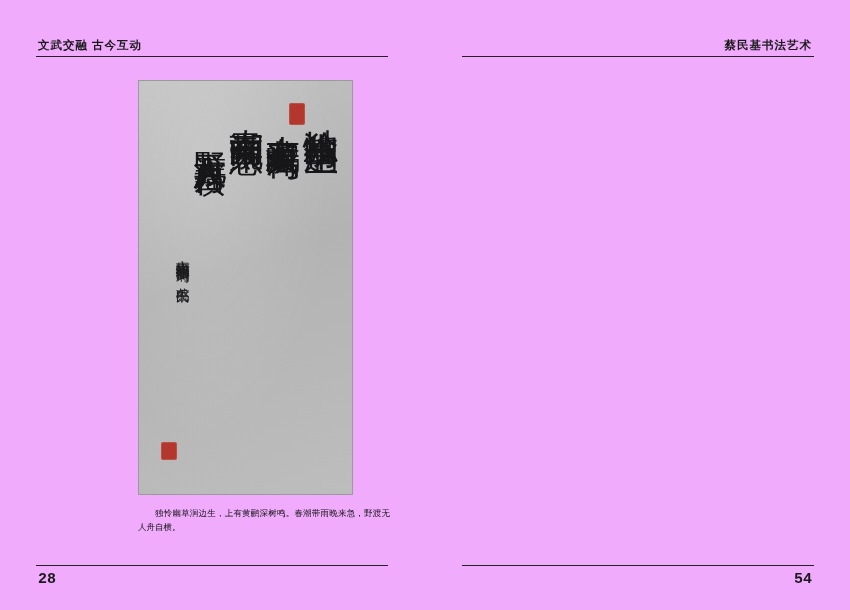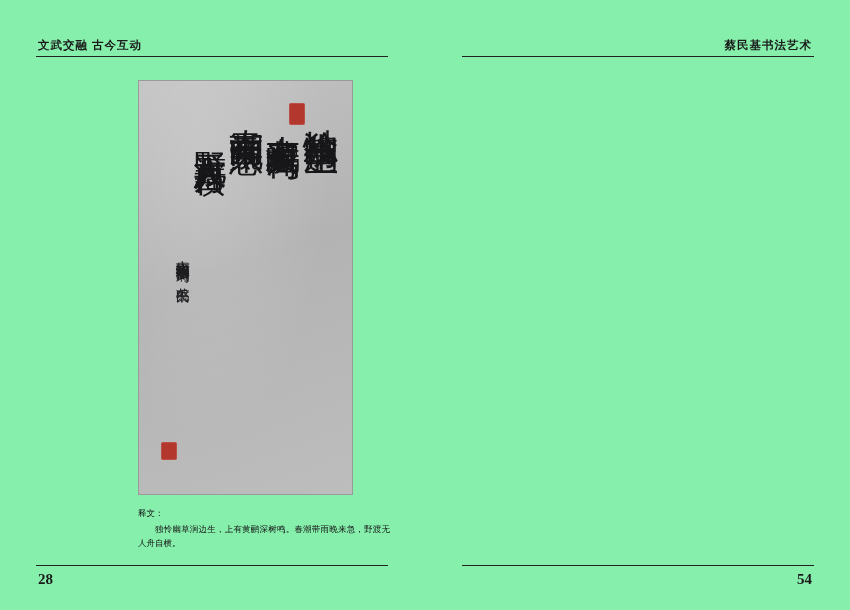--- a/index.html
+++ b/index.html
@@ -11,21 +11,21 @@
     width: 850px;
     height: 610px;
     font-family: "Liberation Serif", serif;
     overflow: hidden;
   }
 
   #book-spread {
     position: relative;
     width: 850px;
     height: 610px;
-    background: #86efac;
+    background: #f0abfc;
     box-sizing: border-box;
   }
 
   
   .page {
     position: absolute;
     top: 0;
     width: 425px;
     height: 610px;
     box-sizing: border-box;
@@ -145,20 +145,21 @@
     padding-right: 4px;
   }
 
   
   .folio {
     position: absolute;
     bottom: 22px;
     font-size: 15px;
     font-weight: bold;
     color: #1a1a1a;
+    font-family: Liberation Mono, monospace;
   }
   .folio.left  { left: 38px;  }
   .folio.right { right: 38px; }
 
   .folio-rule {
     position: absolute;
     bottom: 44px;
     height: 1px;
     background: #222222;
   }
@@ -185,21 +186,20 @@
         <div class="calli-col c2">上有黄鹂深树鸣</div>
         <div class="calli-col c3">春潮带雨晚来急</div>
         <div class="calli-col c4">野渡无人舟自横</div>
         <div class="calli-col sig">唐韦应物滁州西涧诗句  蔡氏书</div>
       </div>
 
       <div class="seal bottom" style="bottom:34px; left:22px;"></div>
     </div>
 
     <div class="caption left">
-      <span class="caption-label">释文：</span>
       <span class="caption-body">独怜幽草涧边生，上有黄鹂深树鸣。春潮带雨晚来急，野渡无人舟自横。</span>
     </div>
 
     <div class="folio-rule left"></div>
     <div class="folio left">28</div>
   </div>
 
   <div class="page right">
 
     <div class="header right">蔡民基书法艺术</div>

